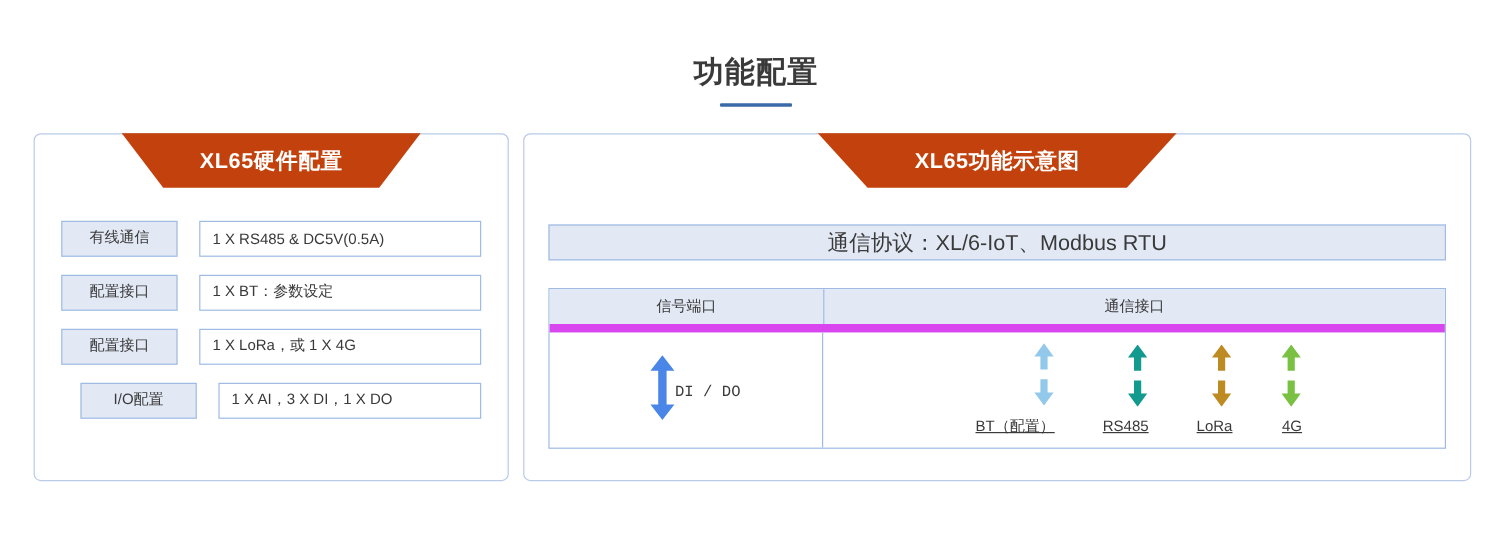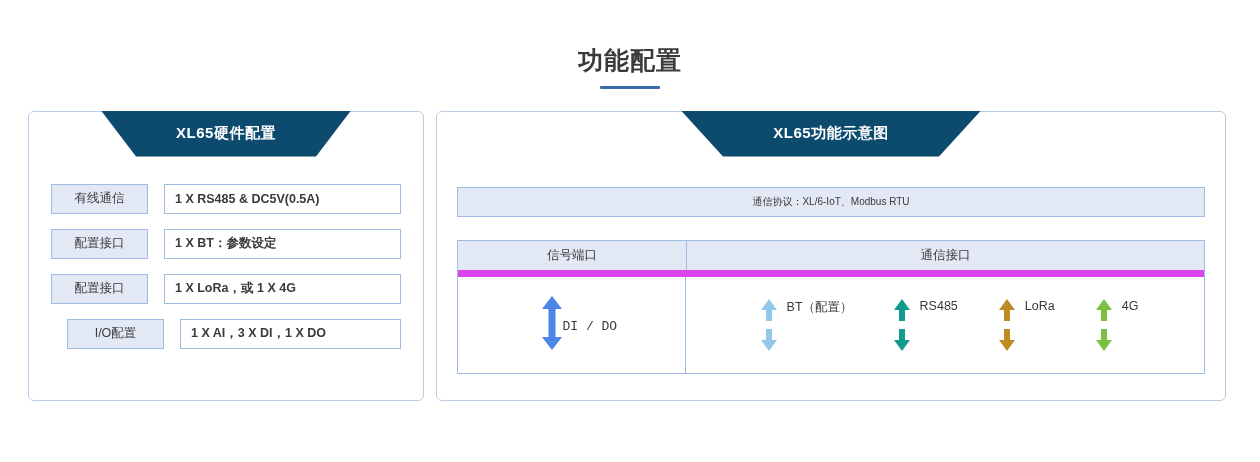--- a/index.html
+++ b/index.html
@@ -57,23 +57,23 @@
   .panel-left  { width: 396px; flex: 0 0 396px; }
   .panel-right { width: 790px; flex: 0 0 790px; }
 
   
   .banner {
     position: absolute;
     top: -1px;
     left: 50%;
     transform: translateX(-50%);
     height: 46px;
-    background: #0c4a6e;
+    background: #c2410c;
     color: #ffffff;
-    font-size: 15px;
+    font-size: 18px;
     font-weight: bold;
     letter-spacing: 0.5px;
     display: flex;
     align-items: center;
     justify-content: center;
     -webkit-clip-path: polygon(0 0, 100% 0, 86% 100%, 14% 100%);
     clip-path: polygon(0 0, 100% 0, 86% 100%, 14% 100%);
   }
   .banner-left  { width: 250px; }
   .banner-right { width: 300px; }
@@ -83,65 +83,63 @@
     position: absolute;
     top: 72px;
     left: 22px;
     right: 22px;
   }
   .spec-row {
     display: flex;
     align-items: stretch;
     margin-bottom: 15px;
     height: 30px;
-    gap: 12px;
   }
   .spec-row:last-child { margin-bottom: 0; padding-left: 16px; }
   .spec-label {
     width: 97px;
     flex: 0 0 97px;
     background: #e2e9f5;
     border: 1px solid #9fbbe4;
     box-sizing: border-box;
     display: flex;
     align-items: center;
     justify-content: center;
     font-size: 12.5px;
     color: #3a3a3a;
     white-space: nowrap;
   }
   .spec-value {
     flex: 1;
-    margin-left: 4px;
+    margin-left: 18px;
     background: #ffffff;
     border: 1px solid #9fbbe4;
     box-sizing: border-box;
     display: flex;
     align-items: center;
     padding-left: 10px;
     font-size: 12.5px;
     color: #3a3a3a;
     white-space: nowrap;
-    font-weight: bold;
   }
 
   
   .protocol-bar {
     position: absolute;
     top: 75px;
     left: 20px;
     right: 20px;
     height: 30px;
     background: #e2e9f5;
     border: 1px solid #9fbbe4;
     box-sizing: border-box;
     display: flex;
     align-items: center;
     justify-content: center;
-    font-size: 10px;
+    font-size: 18px;
     color: #3a3a3a;
   }
   .func-table {
     position: absolute;
     top: 128px;
     left: 20px;
     right: 20px;
     border: 1px solid #9fbbe4;
     box-sizing: border-box;
     background: #ffffff;
@@ -195,22 +193,24 @@
   .sig-item .sig-label {
     margin-top: 7px;
     font-size: 13px;
     color: #3a3a3a;
     white-space: nowrap;
   }
 
   
   .comm-item {
     display: flex;
-    align-items: flex-start;
+    flex-direction: column;
+    align-items: flex-end;
     gap: 9px;
+    text-decoration: underline;
   }
   .comm-item .comm-label {
     font-size: 12.5px;
     color: #3a3a3a;
     white-space: nowrap;
   }
 
   svg { display: block; }
 </style>
 </head>

